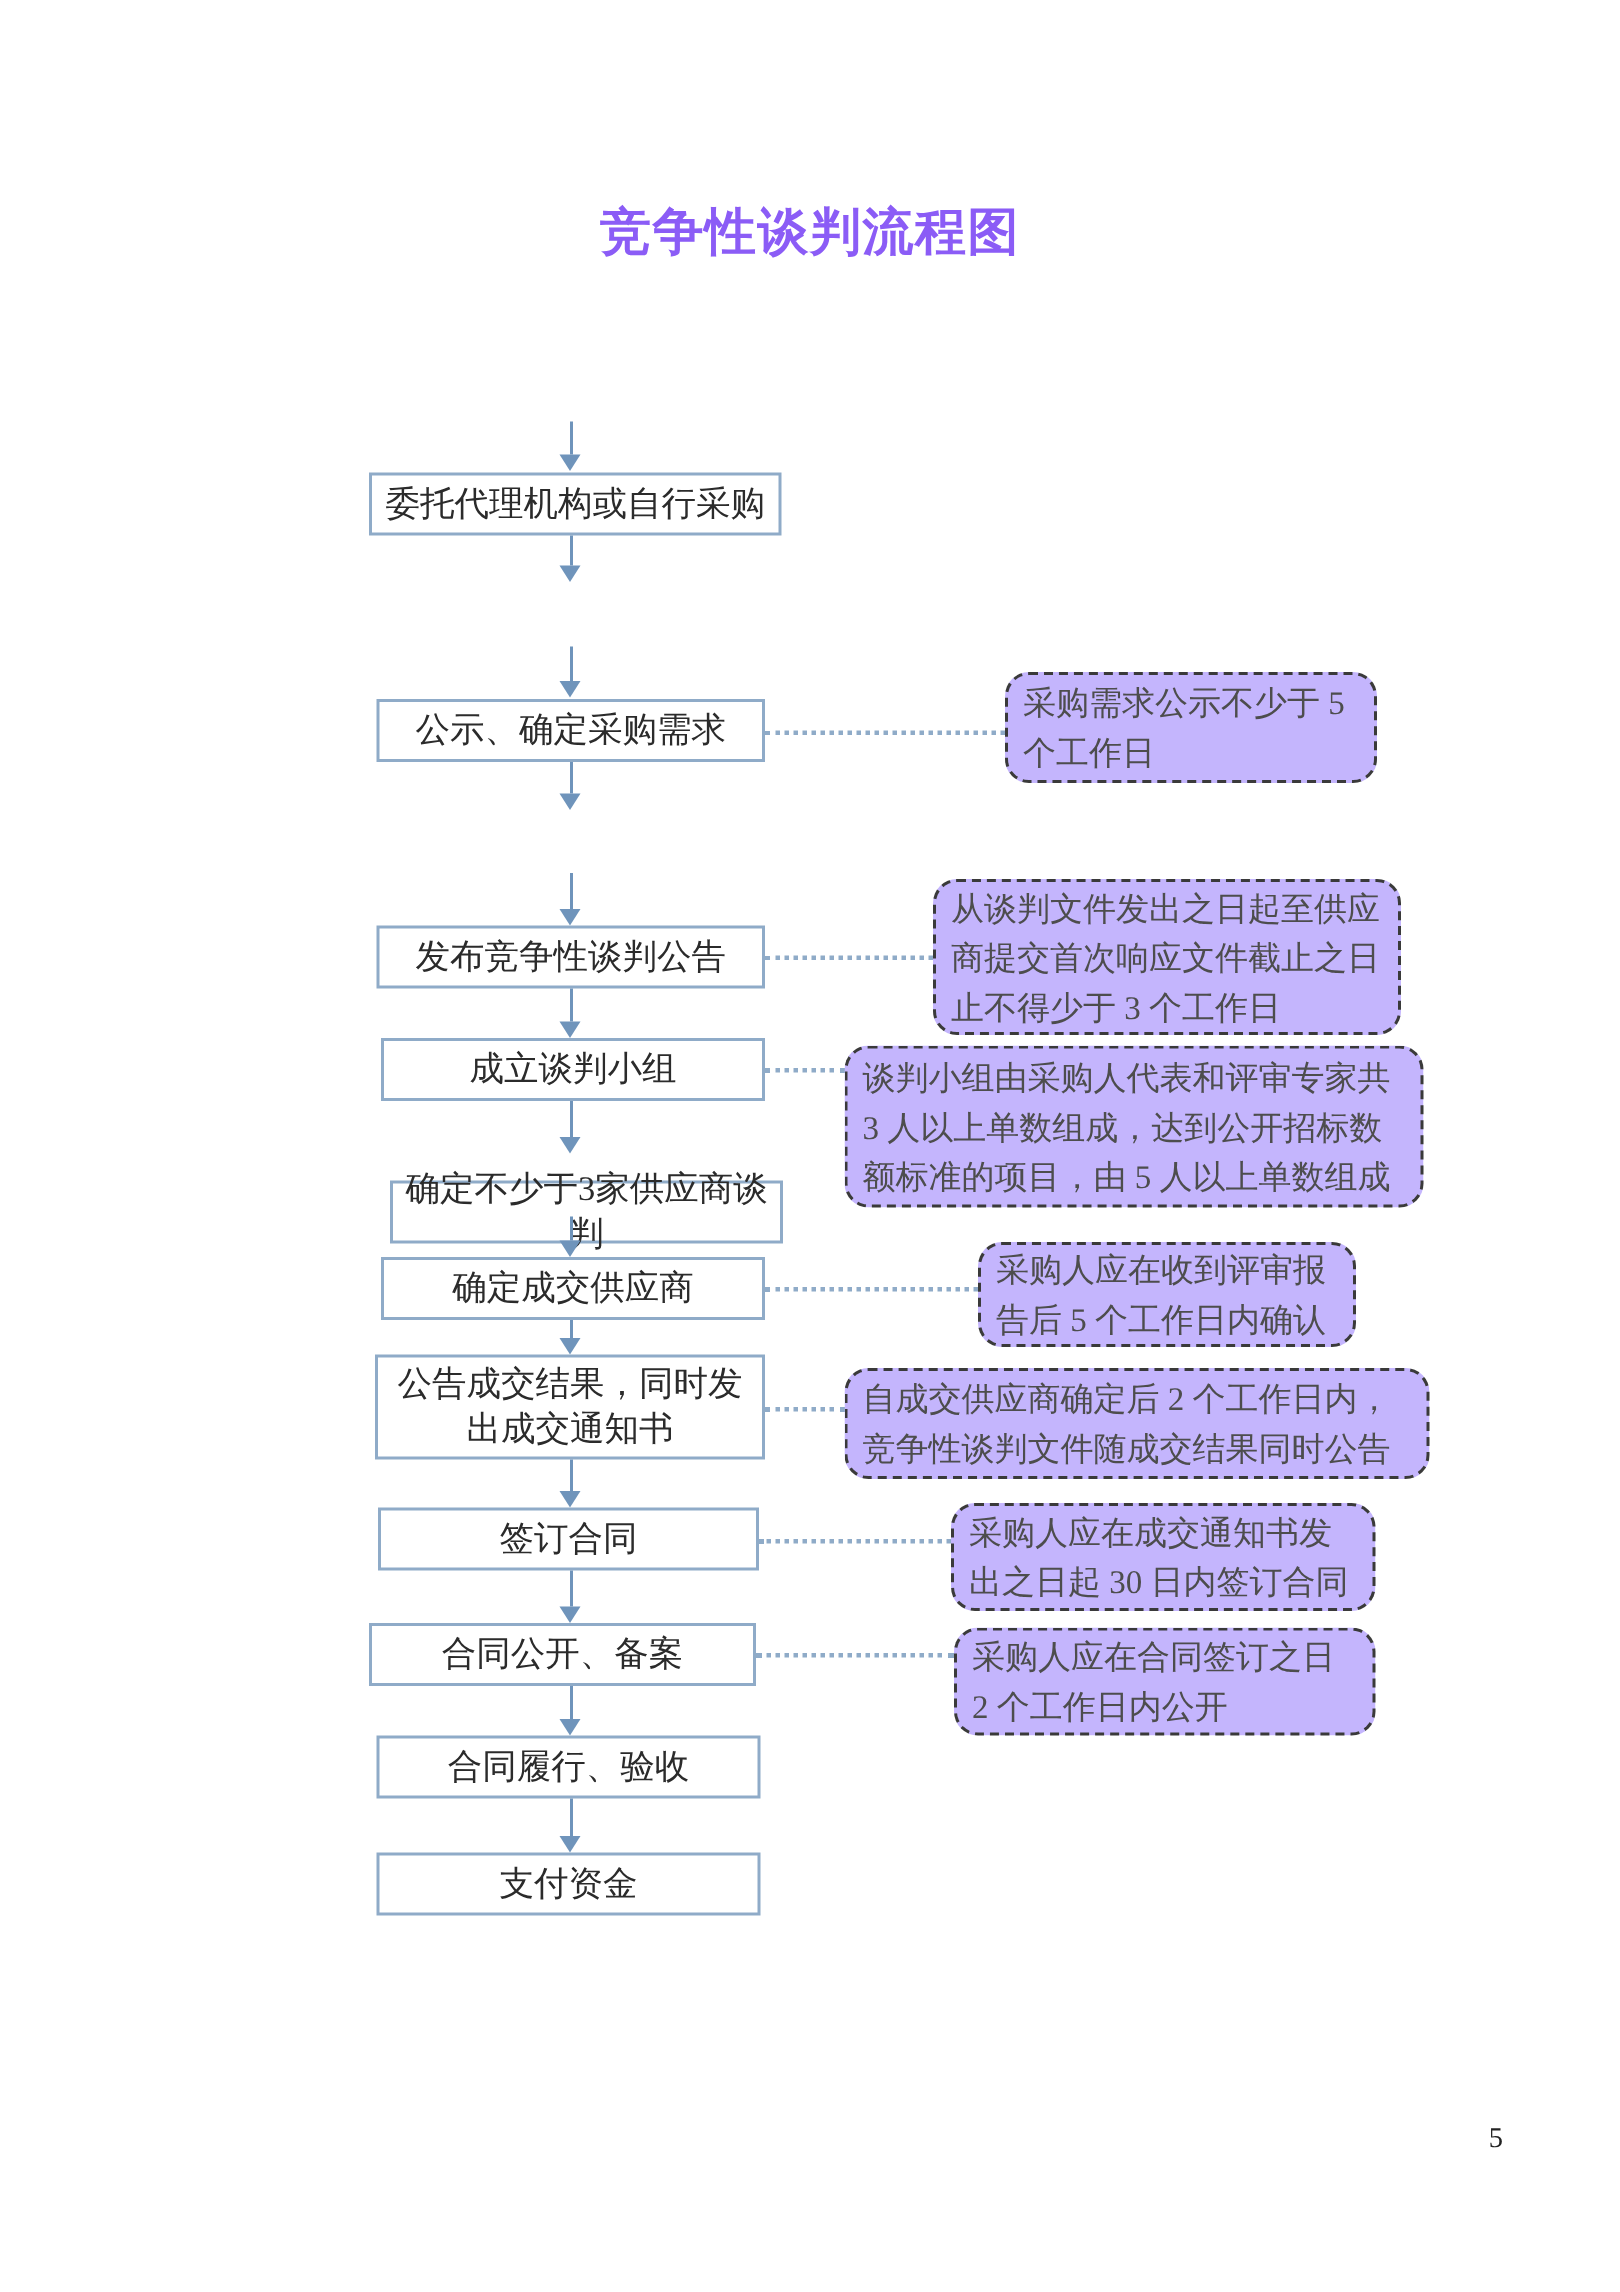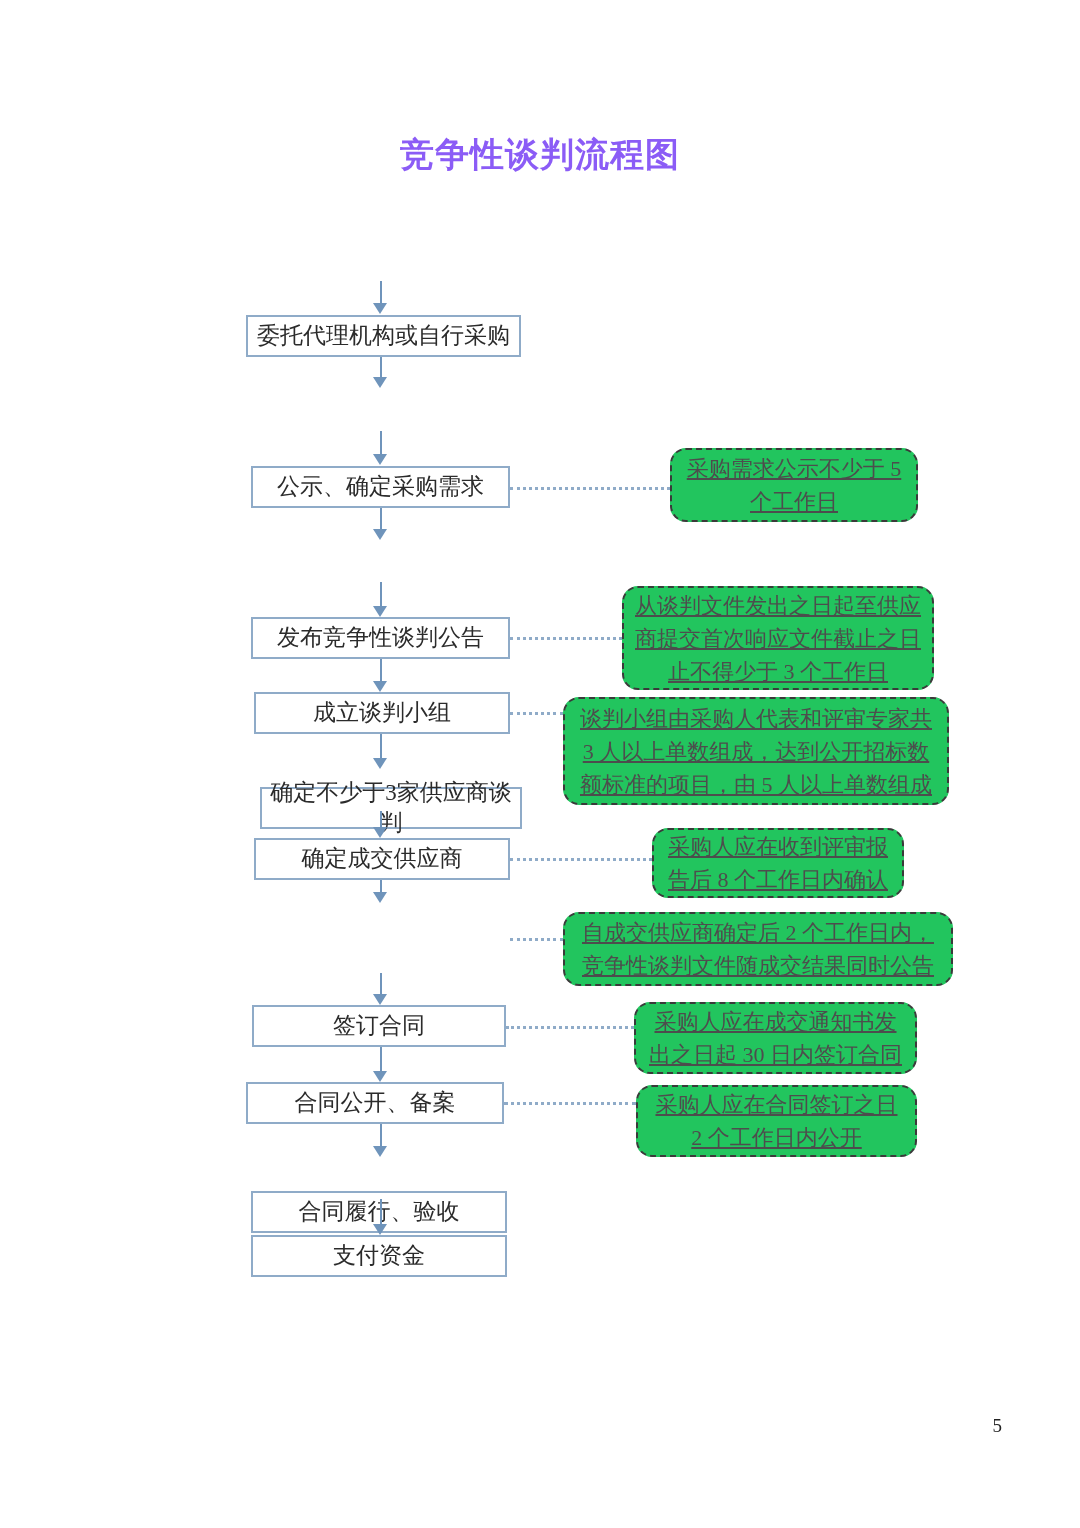--- a/index.html
+++ b/index.html
@@ -74,31 +74,30 @@
     position: absolute;
     height: 0;
     border-top: 3px dotted #8fabc8;
   }
   
   .note-box {
     position: absolute;
     box-sizing: border-box;
     border: 2px dashed #3a3a3a;
     border-radius: 16px;
-    background: #22c55e;
+    background: #c4b5fd;
     display: flex;
     align-items: center;
     justify-content: center;
-    text-align: center;
+    text-align: left;
     font-size: 22px;
     line-height: 1.5;
     color: #4d4d4d;
     font-family: "Liberation Serif", "DejaVu Serif", serif;
     padding: 4px 10px;
-    text-decoration: underline;
   }
   
   .page-number {
     position: absolute;
     right: 78px;
     top: 1415px;
     font-size: 19px;
     color: #222222;
     font-family: "Liberation Serif", "DejaVu Serif", serif;
   }
@@ -118,26 +117,27 @@
 
 
   <div class="flow-box" style="left:251px; top:617px; width:259px; height:42px;">发布竞争性谈判公告</div>
 
   <div class="flow-box" style="left:254px; top:692px; width:256px; height:42px;">成立谈判小组</div>
 
   <div class="flow-box" style="left:260px; top:769px; width:262px; height:42px;margin-top:18px;">确定不少于3家供应商谈判</div>
 
   <div class="flow-box" style="left:254px; top:838px; width:256px; height:42px;">确定成交供应商</div>
 
+  <div class="flow-box" style="left:250px; top:903px; width:260px; height:70px;">公告成交结果，同时发出成交通知书</div>
 
   <div class="flow-box" style="left:252px; top:1005px; width:254px; height:42px;">签订合同</div>
 
   <div class="flow-box" style="left:246px; top:1082px; width:258px; height:42px;">合同公开、备案</div>
 
-  <div class="flow-box" style="left:251px; top:1157px; width:256px; height:42px;margin-top:34px;">合同履行、验收</div>
+  <div class="flow-box" style="left:251px; top:1157px; width:256px; height:42px;">合同履行、验收</div>
 
   <div class="flow-box" style="left:251px; top:1235px; width:256px; height:42px;">支付资金</div>
 
   <div class="arrow-line" style="left:380px; top:281px; height:22px;"></div>
   <div class="arrow-head" style="left:373px; top:303px;"></div>
 
   <div class="arrow-line" style="left:380px; top:357px; height:20px;"></div>
   <div class="arrow-head" style="left:373px; top:377px;"></div>
 
   <div class="arrow-line" style="left:380px; top:431px; height:23px;"></div>
@@ -180,21 +180,21 @@
   <div class="dot-connector" style="left:510px; top:938px; width:53px;"></div>
   <div class="dot-connector" style="left:506px; top:1026px; width:128px;"></div>
   <div class="dot-connector" style="left:504px; top:1102px; width:132px;"></div>
 
   <div class="note-box" style="left:670px; top:448px; width:248px; height:74px;">采购需求公示不少于 5 个工作日</div>
 
   <div class="note-box" style="left:622px; top:586px; width:312px; height:104px;">从谈判文件发出之日起至供应商提交首次响应文件截止之日止不得少于 3 个工作日</div>
 
   <div class="note-box" style="left:563px; top:697px; width:386px; height:108px;">谈判小组由采购人代表和评审专家共 3 人以上单数组成，达到公开招标数额标准的项目，由 5 人以上单数组成</div>
 
-  <div class="note-box" style="left:652px; top:828px; width:252px; height:70px;">采购人应在收到评审报告后 8 个工作日内确认</div>
+  <div class="note-box" style="left:652px; top:828px; width:252px; height:70px;">采购人应在收到评审报告后 5 个工作日内确认</div>
 
   <div class="note-box" style="left:563px; top:912px; width:390px; height:74px;">自成交供应商确定后 2 个工作日内，竞争性谈判文件随成交结果同时公告</div>
 
   <div class="note-box" style="left:634px; top:1002px; width:283px; height:72px;">采购人应在成交通知书发出之日起 30 日内签订合同</div>
 
   <div class="note-box" style="left:636px; top:1085px; width:281px; height:72px;">采购人应在合同签订之日 2 个工作日内公开</div>
 
   <div class="page-number">5</div>
 
 </div>

